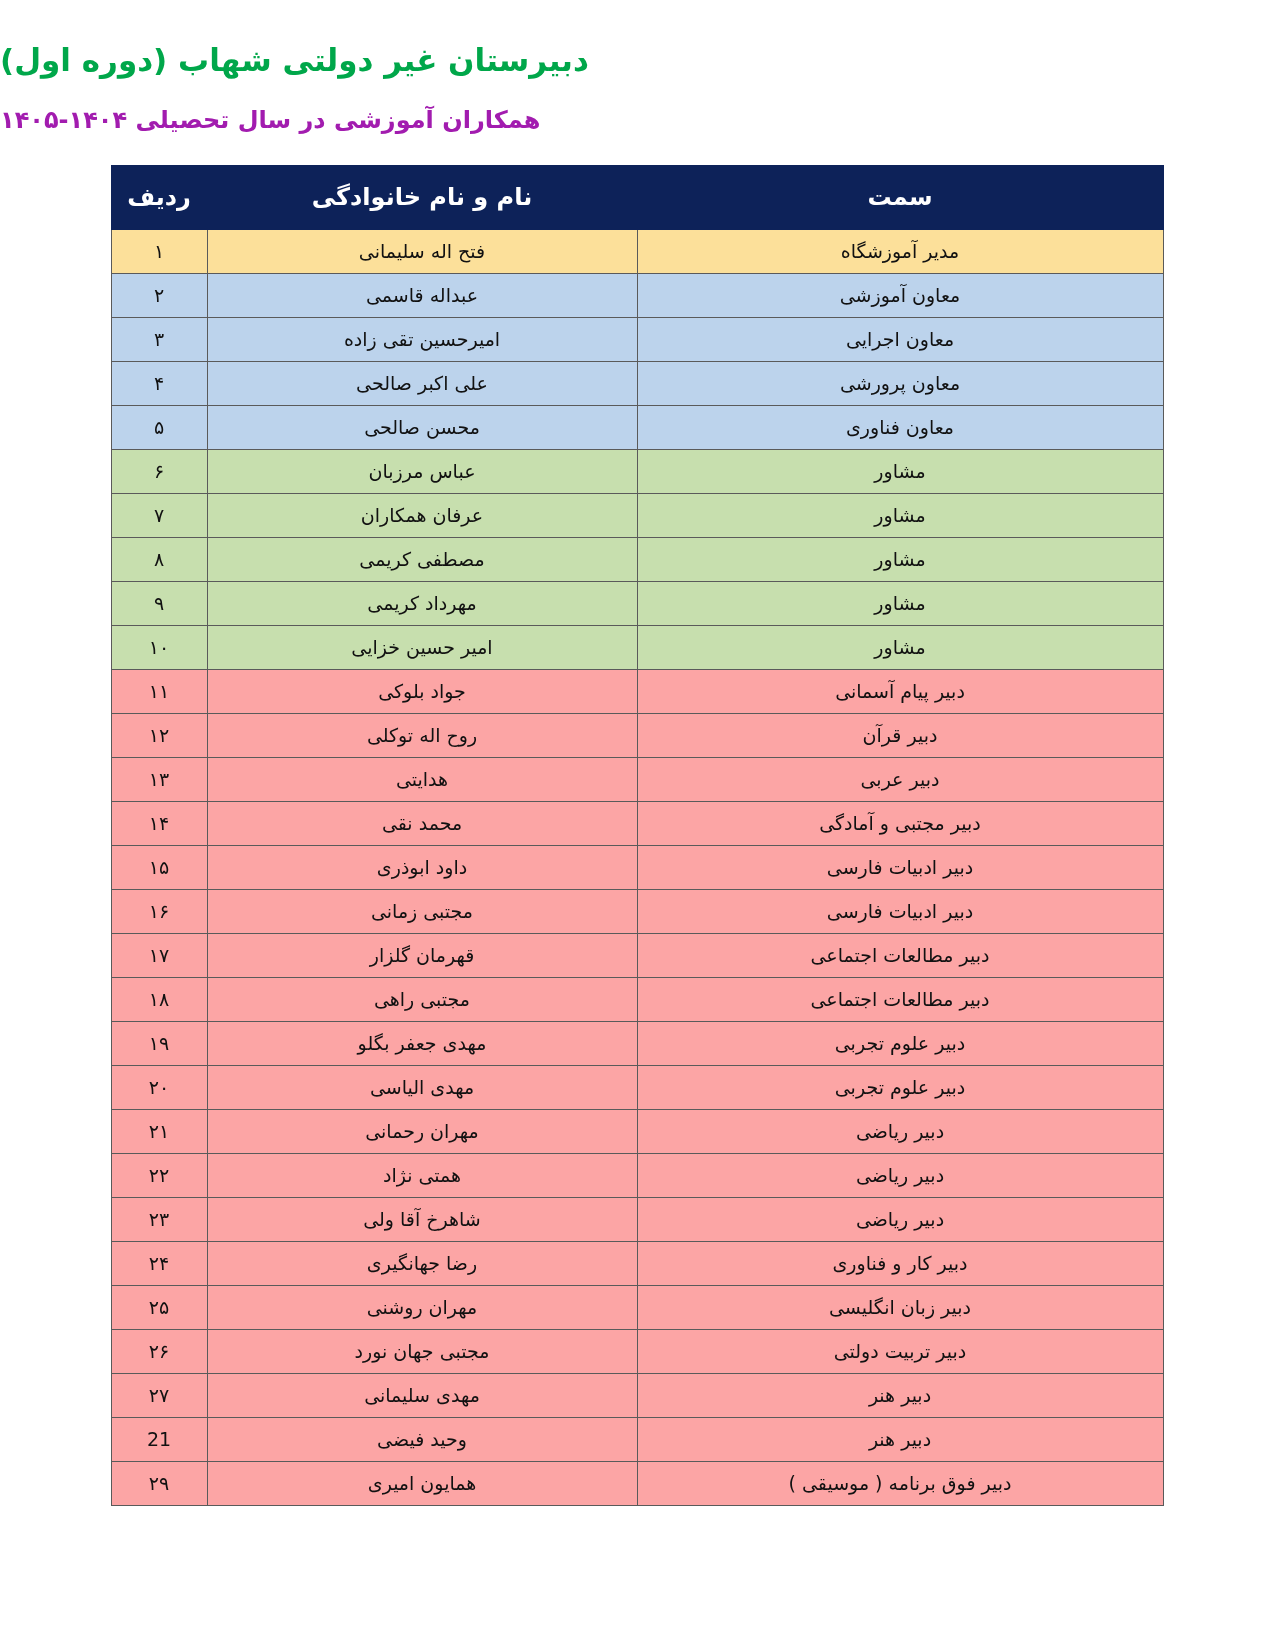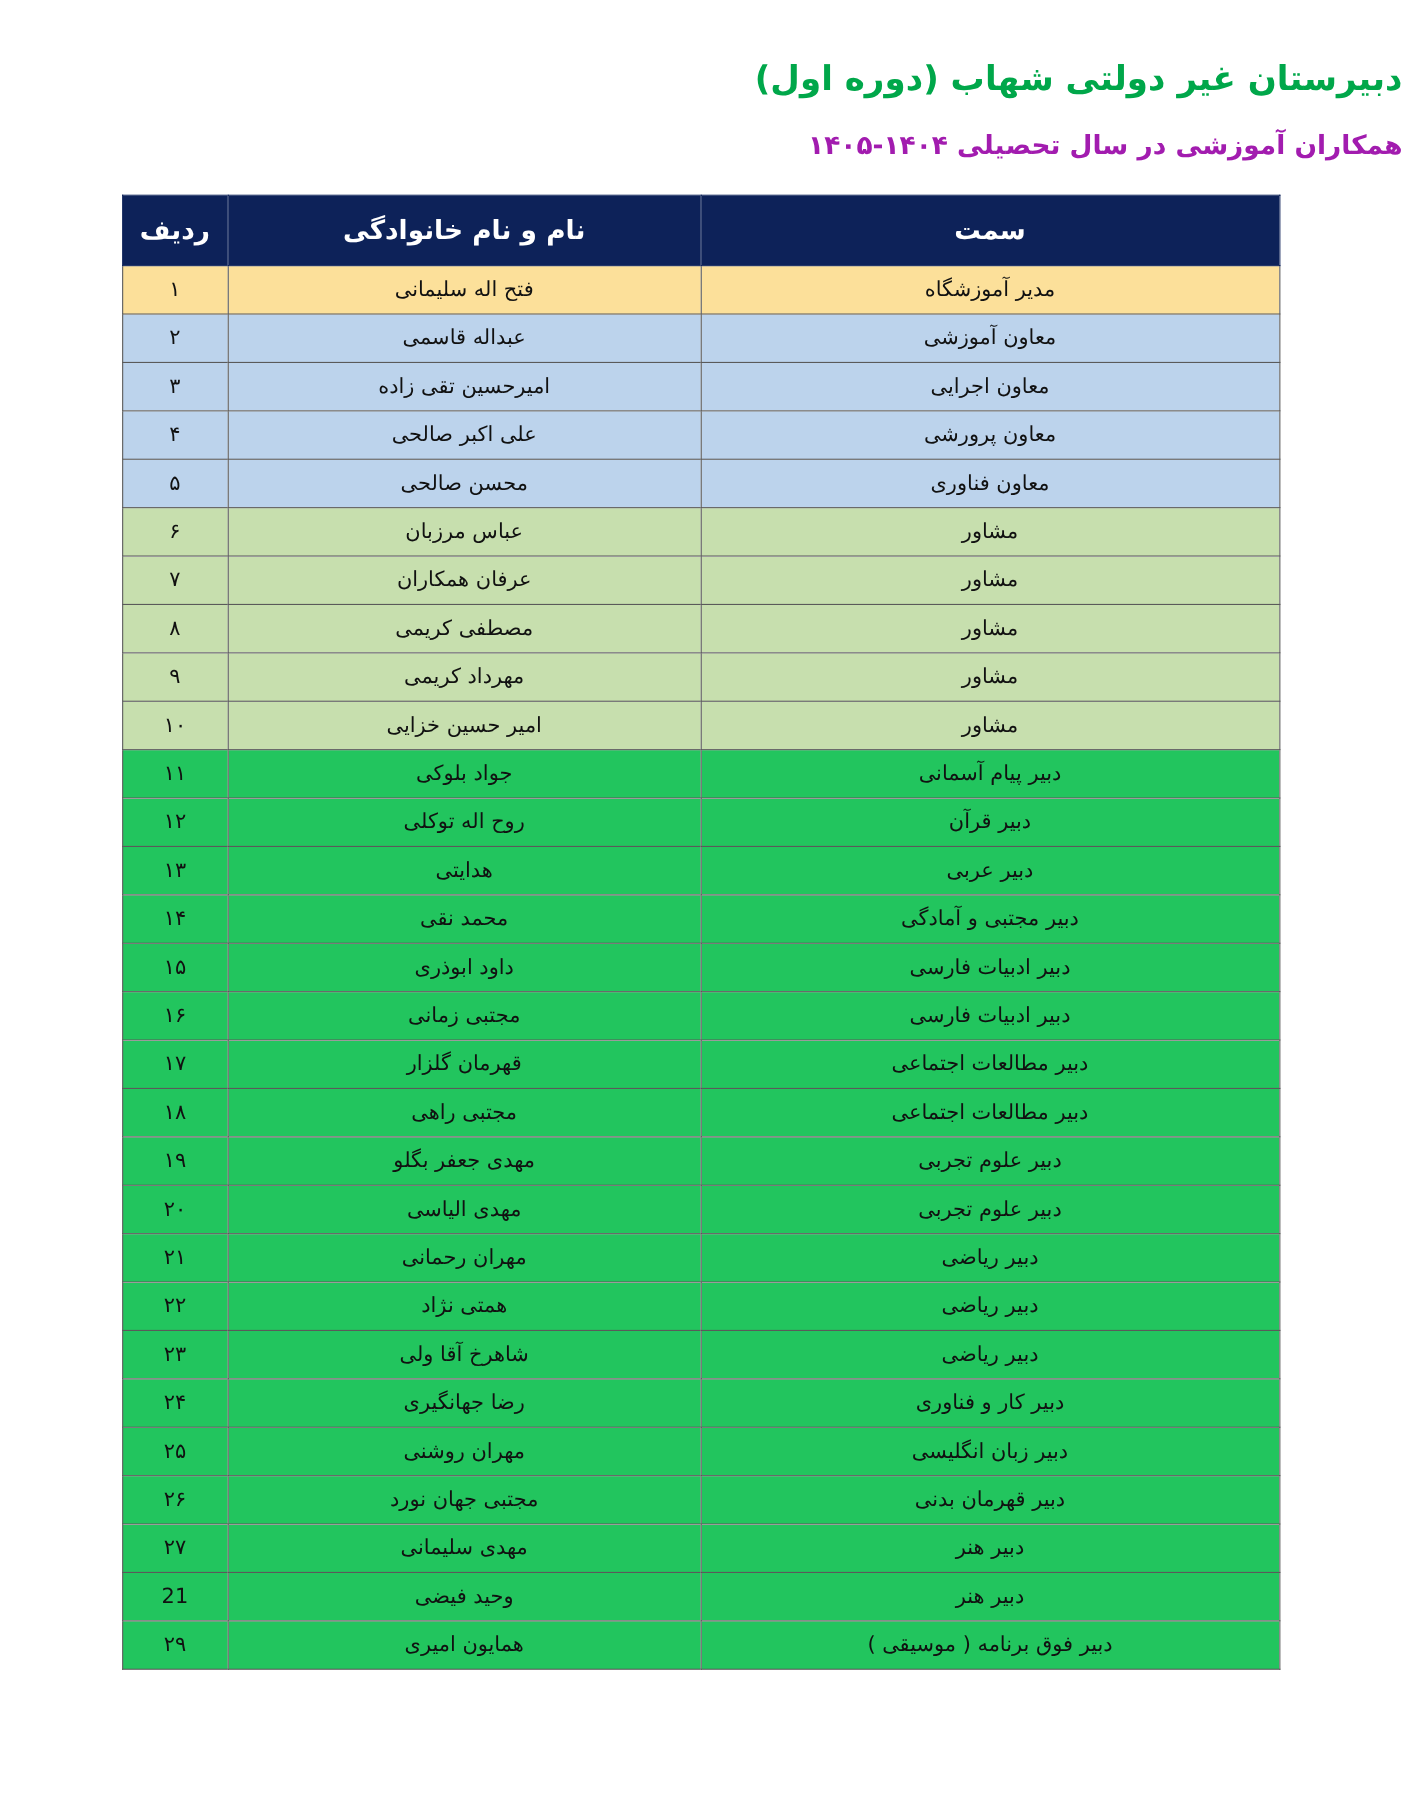--- a/index.html
+++ b/index.html
@@ -13,22 +13,22 @@
     font-family: "DejaVu Sans", "Liberation Sans", sans-serif;
     direction: rtl;
   }
   .page {
     position: relative;
     width: 1275px;
     height: 1650px;
     box-sizing: border-box;
   }
   .title-block {
-    text-align: right;
-    padding-top: 52px;
+    text-align: left;
+    padding-top: 40px;
   }
   .main-title {
     color: #00a74a;
     font-size: 31px;
     font-weight: bold;
     line-height: 1.35;
     letter-spacing: 0px;
   }
   .sub-title {
     color: #a21caf;
@@ -72,21 +72,21 @@
   thead th.col-index { border-left-color: #7a8aa8; }
   thead th.col-name  { border-left-color: #7a8aa8; }
 
   col.c-index { width: 96px; }
   col.c-name  { width: 430px; }
   col.c-role  { width: 526px; }
 
   tr.band-manager  td { background: #fce09a; }
   tr.band-deputy   td { background: #bcd3ec; }
   tr.band-advisor  td { background: #c7dfae; }
-  tr.band-teacher  td { background: #22c55e; }
+  tr.band-teacher  td { background: #fca5a5; }
 
   td.cell-index { font-size: 20px; }
   td.cell-name  { font-size: 20px; margin-top: 28px; }
   td.cell-role  { font-size: 20px; }
 </style>
 </head>
 <body>
 
 <div class="page">
 
@@ -229,21 +229,21 @@
             <td class="cell-role">دبیر کار و فناوری</td>
             <td class="cell-name">رضا  جهانگیری</td>
             <td class="cell-index">۲۴</td>
           </tr>
           <tr class="band-teacher">
             <td class="cell-role">دبیر زبان انگلیسی</td>
             <td class="cell-name">مهران روشنی</td>
             <td class="cell-index">۲۵</td>
           </tr>
           <tr class="band-teacher">
-            <td class="cell-role">دبیر قهرمان بدنی</td>
+            <td class="cell-role">دبیر تربیت دولتی</td>
             <td class="cell-name">مجتبی جهان نورد</td>
             <td class="cell-index">۲۶</td>
           </tr>
           <tr class="band-teacher">
             <td class="cell-role">دبیر هنر</td>
             <td class="cell-name">مهدی سلیمانی</td>
             <td class="cell-index">۲۷</td>
           </tr>
           <tr class="band-teacher">
             <td class="cell-role">دبیر هنر</td>

